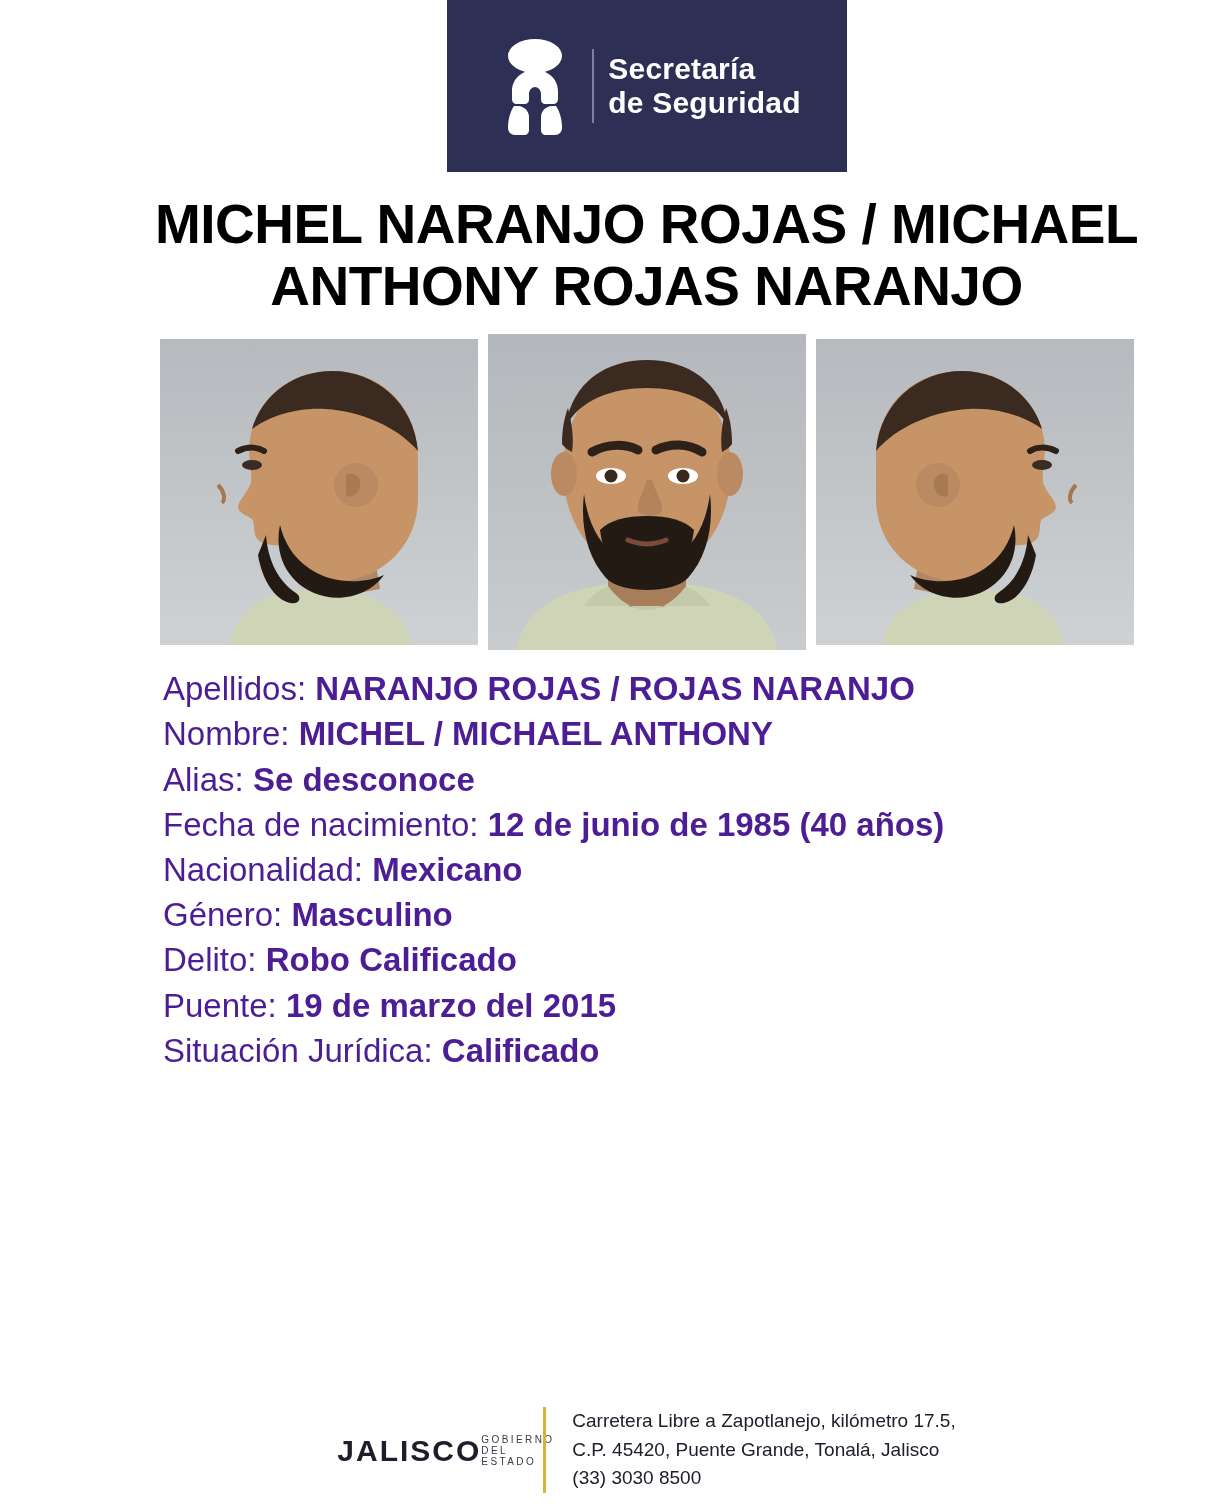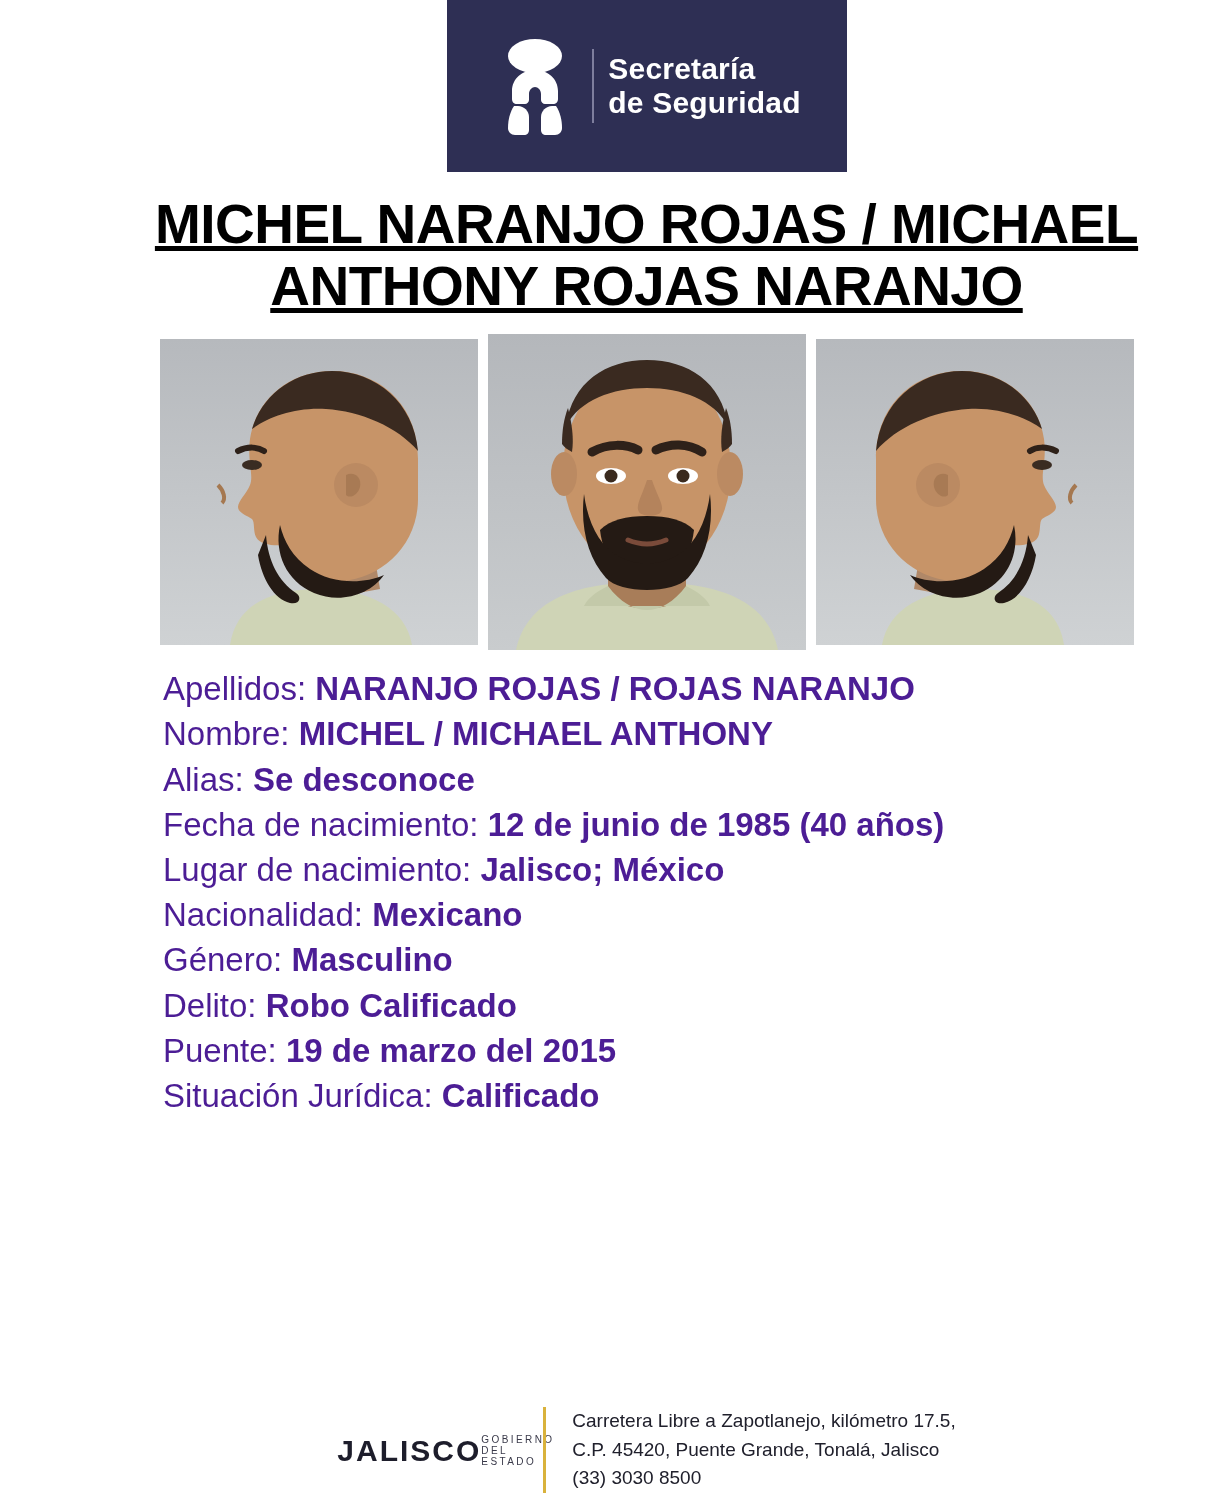--- a/index.html
+++ b/index.html
@@ -71,21 +71,20 @@
 
   
   .title {
     margin: 22px 46px 0 46px;
     text-align: center;
     font-size: 55px;
     line-height: 1.12;
     font-weight: bold;
     color: #000000;
     letter-spacing: -0.5px;
-    text-decoration: underline;
   }
 
   
   .photos {
     margin: 22px 0 0 0;
     padding: 0 128px;
     display: flex;
     gap: 10px;
     box-sizing: border-box;
     width: 100%;
@@ -305,24 +304,20 @@
     <div class="field">
       <span class="lbl">Alias:</span>
       <span class="val">Se desconoce</span>
     </div>
 
     <div class="field">
       <span class="lbl">Fecha de nacimiento:</span>
       <span class="val">12 de junio de 1985 (40 años)</span>
     </div>
 
-    <div class="field">
-      <span class="lbl">Lugar de nacimiento:</span>
-      <span class="val">Jalisco; México</span>
-    </div>
 
     <div class="field">
       <span class="lbl">Nacionalidad:</span>
       <span class="val">Mexicano</span>
     </div>
 
     <div class="field">
       <span class="lbl">Género:</span>
       <span class="val">Masculino</span>
     </div>

